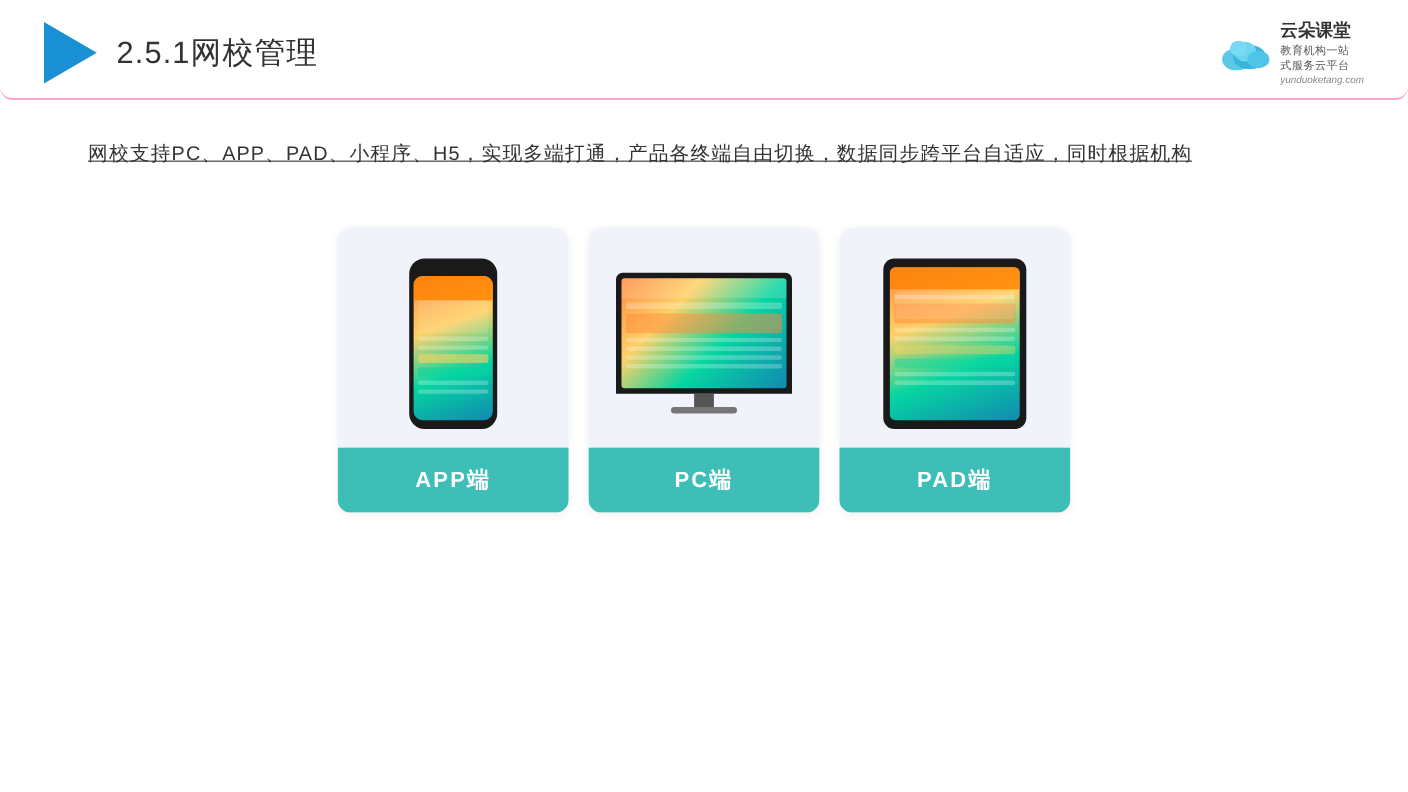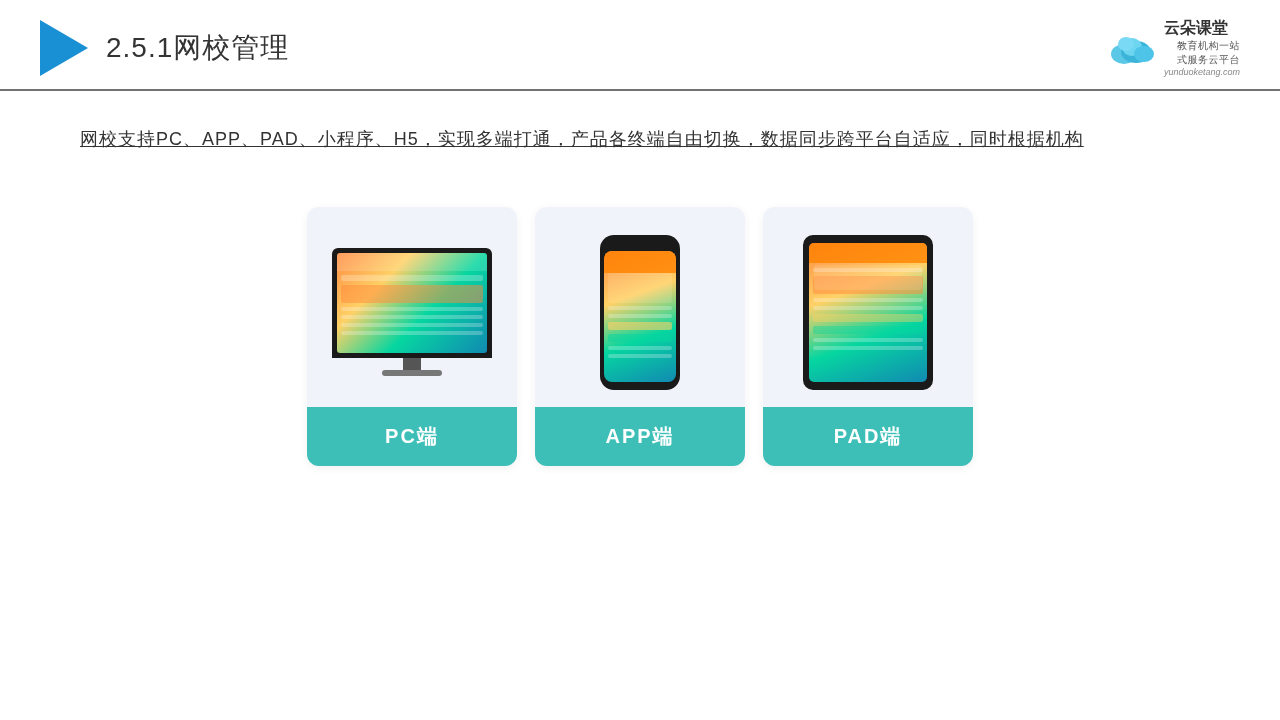--- a/index.html
+++ b/index.html
@@ -11,22 +11,23 @@
       overflow: hidden;
       position: relative;
     }
 
     
     .header {
       display: flex;
       align-items: center;
       justify-content: space-between;
       padding: 18px 40px 0 40px;
-      border-bottom: 2px solid #737373;
+      border-bottom: 2px solid #f9a8d4;
       padding-bottom: 12px;
+      border-radius: 12px;
     }
     .header-left {
       display: flex;
       align-items: center;
       gap: 18px;
     }
     .logo-arrow {
       width: 0;
       height: 0;
       border-top: 28px solid transparent;
@@ -66,21 +67,21 @@
       height: 32px;
     }
     .brand-name {
       font-size: 16px;
       font-weight: bold;
       color: #333;
     }
     .brand-sub {
       font-size: 10px;
       color: #555;
-      text-align: right;
+      text-align: left;
       letter-spacing: 0.5px;
     }
     .brand-url {
       font-size: 9px;
       color: #888;
       text-align: center;
       font-style: italic;
     }
 
     
@@ -294,20 +295,37 @@
       </div>
     </div>
   </div>
 </div>
 
 <div class="description">
   <div>网校支持PC、APP、PAD、小程序、H5，实现多端打通，产品各终端自由切换，数据同步跨平台自适应，同时根据机构</div>
 </div>
 
 <div class="cards-section">
+
+  <div class="card">
+    <div class="card-image-area">
+      <div class="phone-mock">
+        <div class="phone-notch"></div>
+        <div class="phone-screen">
+          <div class="screen-row" style="top:55px; height:4px;"></div>
+          <div class="screen-row" style="top:63px; height:4px;"></div>
+          <div class="screen-row" style="top:71px; height:8px; background:rgba(255,209,100,0.6);"></div>
+          <div class="screen-row" style="top:83px; height:8px; background:rgba(6,214,160,0.5);"></div>
+          <div class="screen-row" style="top:95px; height:4px;"></div>
+          <div class="screen-row" style="top:103px; height:4px;"></div>
+        </div>
+      </div>
+    </div>
+    <div class="card-label">APP端</div>
+  </div>
 
   <div class="card">
     <div class="card-image-area">
       <div class="pc-mock">
         <div class="monitor-frame">
           <div class="monitor-screen">
             <div class="screen-row" style="top:22px;"></div>
             <div class="screen-row" style="top:32px; left:4px; right:4px; height:18px; background:rgba(255,140,60,0.5);"></div>
             <div class="screen-row" style="top:54px; height:4px;"></div>
             <div class="screen-row" style="top:62px; height:4px;"></div>
@@ -317,37 +335,20 @@
         </div>
         <div class="monitor-neck"></div>
         <div class="monitor-base"></div>
       </div>
     </div>
     <div class="card-label">PC端</div>
   </div>
 
   <div class="card">
     <div class="card-image-area">
-      <div class="phone-mock">
-        <div class="phone-notch"></div>
-        <div class="phone-screen">
-          <div class="screen-row" style="top:55px; height:4px;"></div>
-          <div class="screen-row" style="top:63px; height:4px;"></div>
-          <div class="screen-row" style="top:71px; height:8px; background:rgba(255,209,100,0.6);"></div>
-          <div class="screen-row" style="top:83px; height:8px; background:rgba(6,214,160,0.5);"></div>
-          <div class="screen-row" style="top:95px; height:4px;"></div>
-          <div class="screen-row" style="top:103px; height:4px;"></div>
-        </div>
-      </div>
-    </div>
-    <div class="card-label">APP端</div>
-  </div>
-
-  <div class="card">
-    <div class="card-image-area">
       <div class="tablet-mock">
         <div class="tablet-screen">
           <div class="screen-row" style="top:25px; height:4px;"></div>
           <div class="screen-row" style="top:33px; height:18px; background:rgba(255,140,60,0.5);"></div>
           <div class="screen-row" style="top:55px; height:4px;"></div>
           <div class="screen-row" style="top:63px; height:4px;"></div>
           <div class="screen-row" style="top:71px; height:8px; background:rgba(255,209,100,0.4);"></div>
           <div class="screen-row" style="top:83px; height:8px; background:rgba(6,214,160,0.4);"></div>
           <div class="screen-row" style="top:95px; height:4px;"></div>
           <div class="screen-row" style="top:103px; height:4px;"></div>

